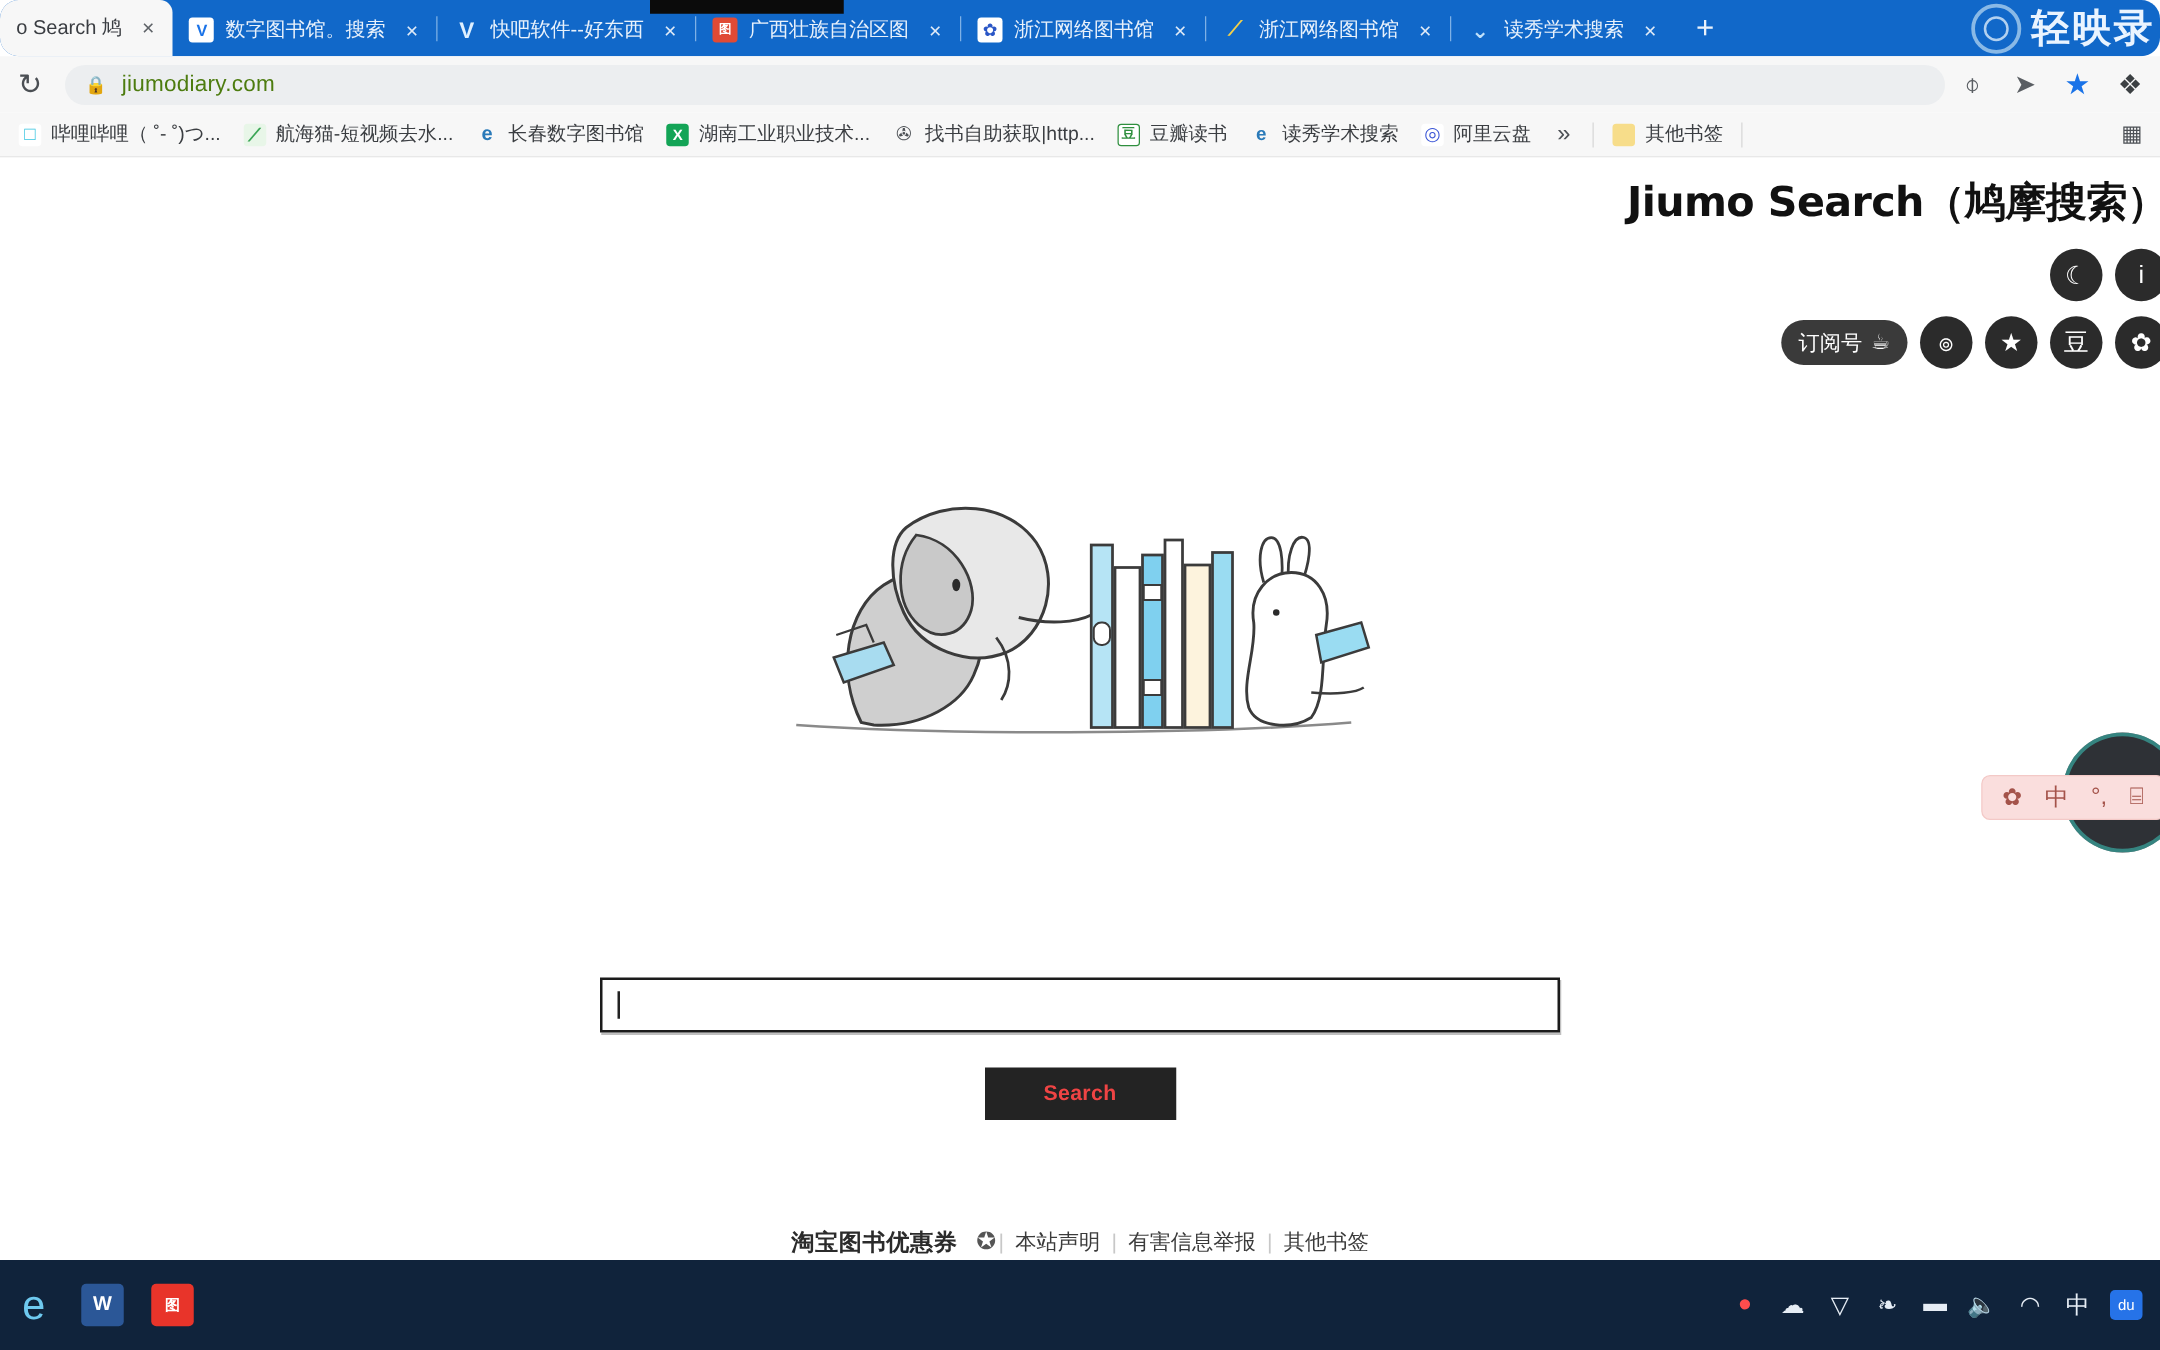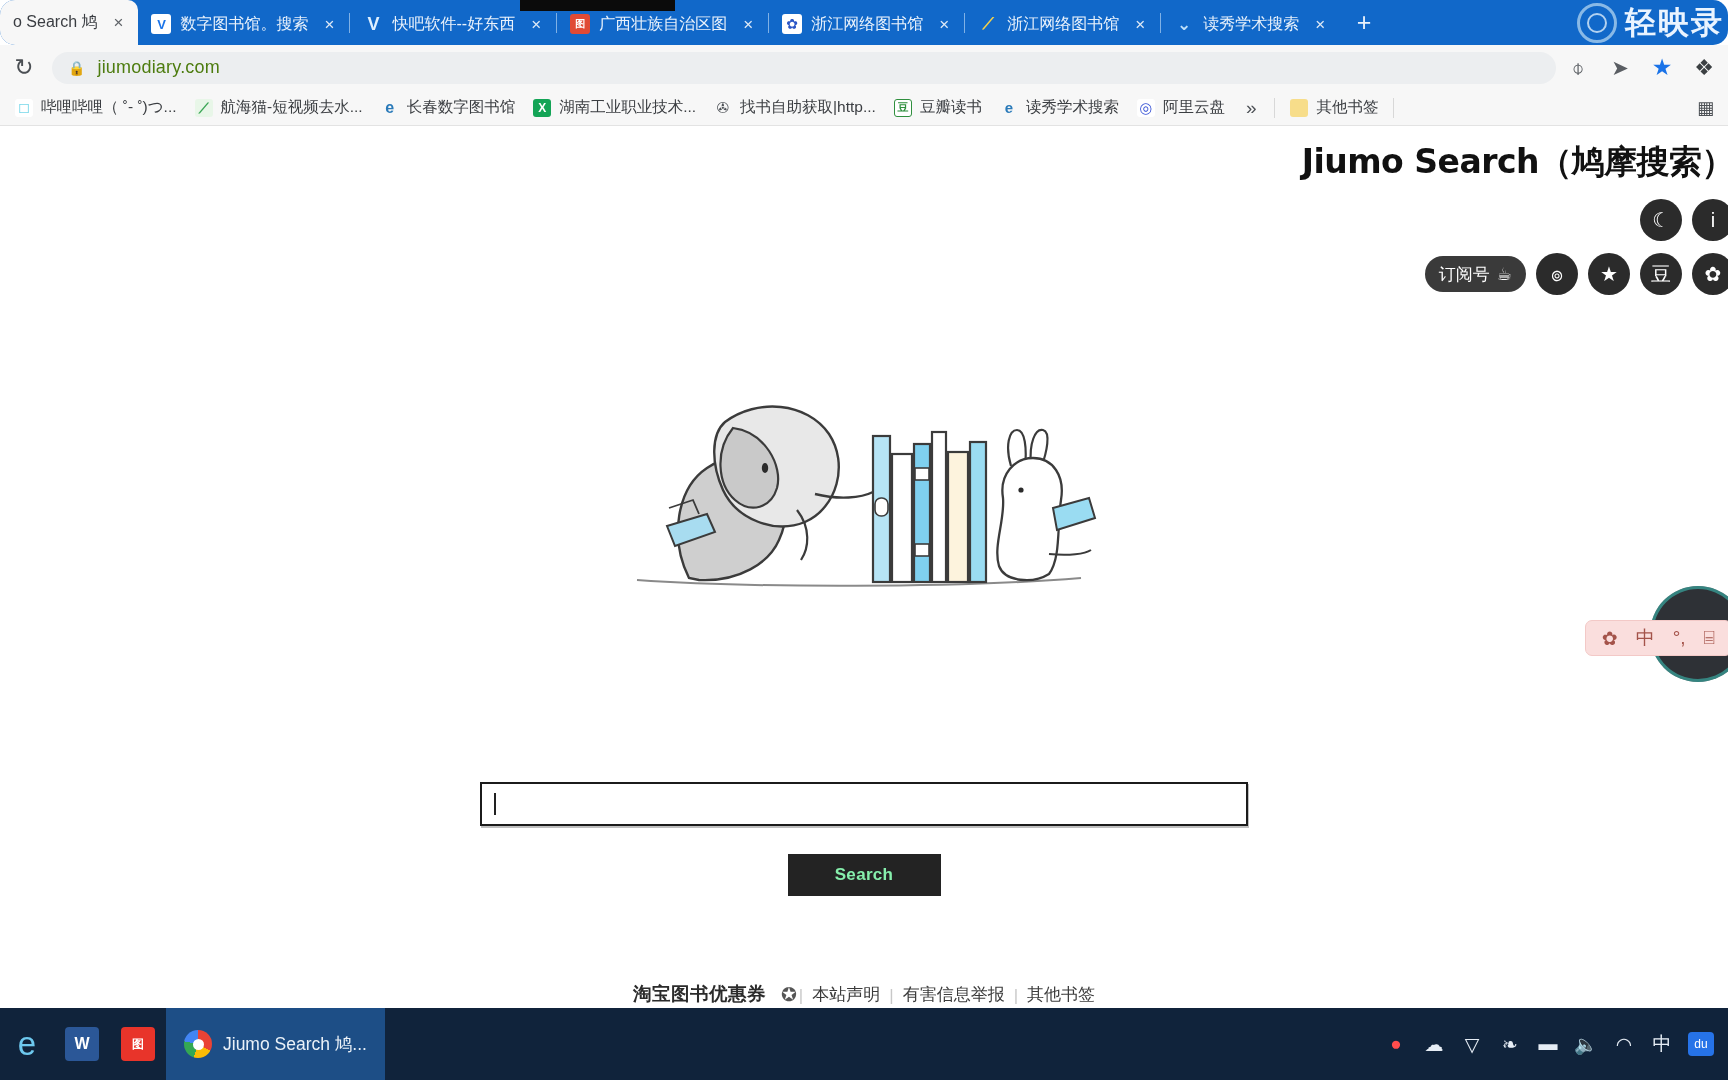--- a/index.html
+++ b/index.html
@@ -174,29 +174,29 @@
     animation: blink 1.06s step-end infinite;
   }
   @keyframes blink { 50% { opacity: 0; } }
   .searchbox input {
     border: 0; outline: 0; flex: 1; height: 100%;
     font-size: 17px; color: #222; background: transparent;
     font-family: "Liberation Sans", sans-serif;
   }
   .searchbtn {
     margin: 28px auto 16px; width: 153px; height: 42px;
-    background: #232323; color: #86efac; border: 0;
+    background: #232323; color: #ef4444; border: 0;
     font-size: 17px; font-weight: bold; letter-spacing: .3px;
     font-family: "Liberation Sans", sans-serif;
     display: block;
   }
 
   .footer {
     position: absolute; top: 855px; left: 0; right: 0;
-    display: flex; align-items: flex-end; justify-content: center; gap: 0;
+    display: flex; align-items: center; justify-content: center; gap: 0;
     font-size: 17px; color: #4a4a4a;
   }
   .footer .flink { color: #3b3b3b; text-decoration: none; padding: 0 9px; white-space: nowrap; }
   .footer .fstrong { font-weight: bold; color: #2b2b2b; font-size: 18.5px; letter-spacing: .5px; }
   .footer .fsep { color: #c8c8c8; }
   .footer .fbadge { font-size: 19px; color: #555; margin: 0 2px 0 6px; }
 
   
   .float-dial {
     position: absolute; right: -18px; top: 460px;
@@ -457,24 +457,20 @@
 </div>
 
 <div class="taskbar">
   <div class="tb-start">e</div>
   <div class="tb-icon">
     <span class="tb-sq sq-word">W</span>
   </div>
   <div class="tb-icon">
     <span class="tb-sq sq-red">图</span>
   </div>
-  <div class="tb-task active">
-    <span class="tb-logo chrome-dot"></span>
-    <span>Jiumo Search 鸠...</span>
-  </div>
   <div class="tray">
     <span class="ti rec">●</span>
     <span class="ti">☁</span>
     <span class="ti">▽</span>
     <span class="ti">❧</span>
     <span class="ti">▬</span>
     <span class="ti">🔈</span>
     <span class="ti">◠</span>
     <span class="ti">中</span>
     <span class="du">du</span>

